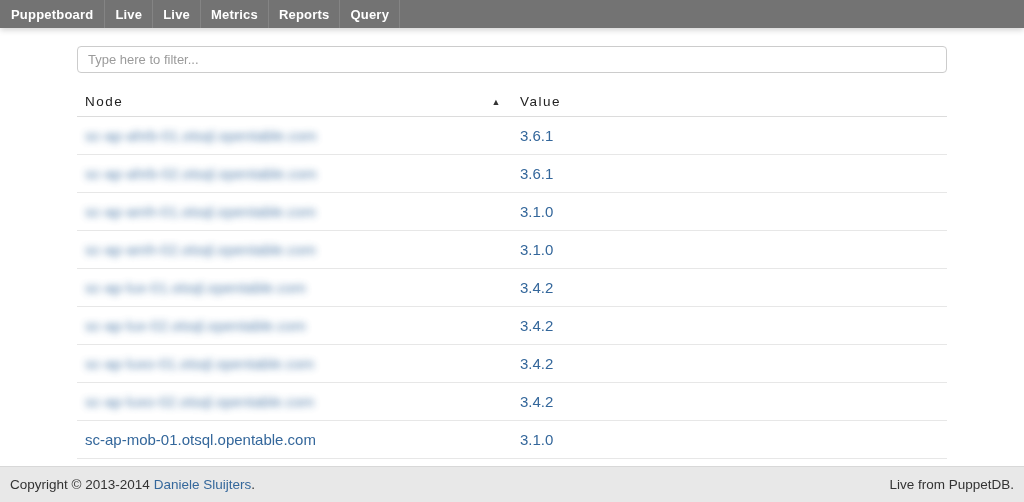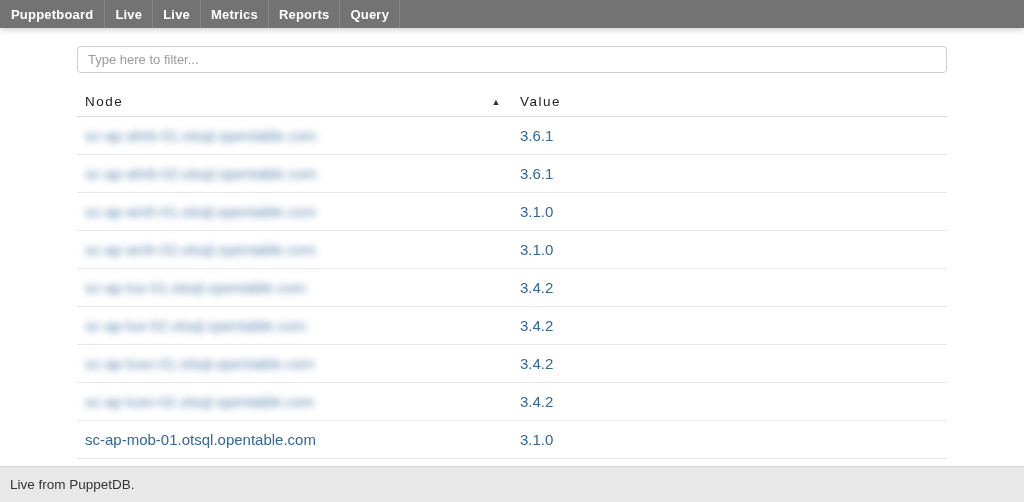--- a/index.html
+++ b/index.html
@@ -221,14 +221,17 @@
     </td>
     <td>
       <a class="value-link">3.1.0</a>
     </td>
   </tr>
       </tbody>
   </table>
 </main>
 
 <footer class="footer">
+  <div>
+    <span>Copyright © 2013-2014</span><a class="author-link">Daniele Sluijters</a><span>.</span>
+  </div>
   <div>Live from PuppetDB.</div>
 </footer>
 
 </body></html>

